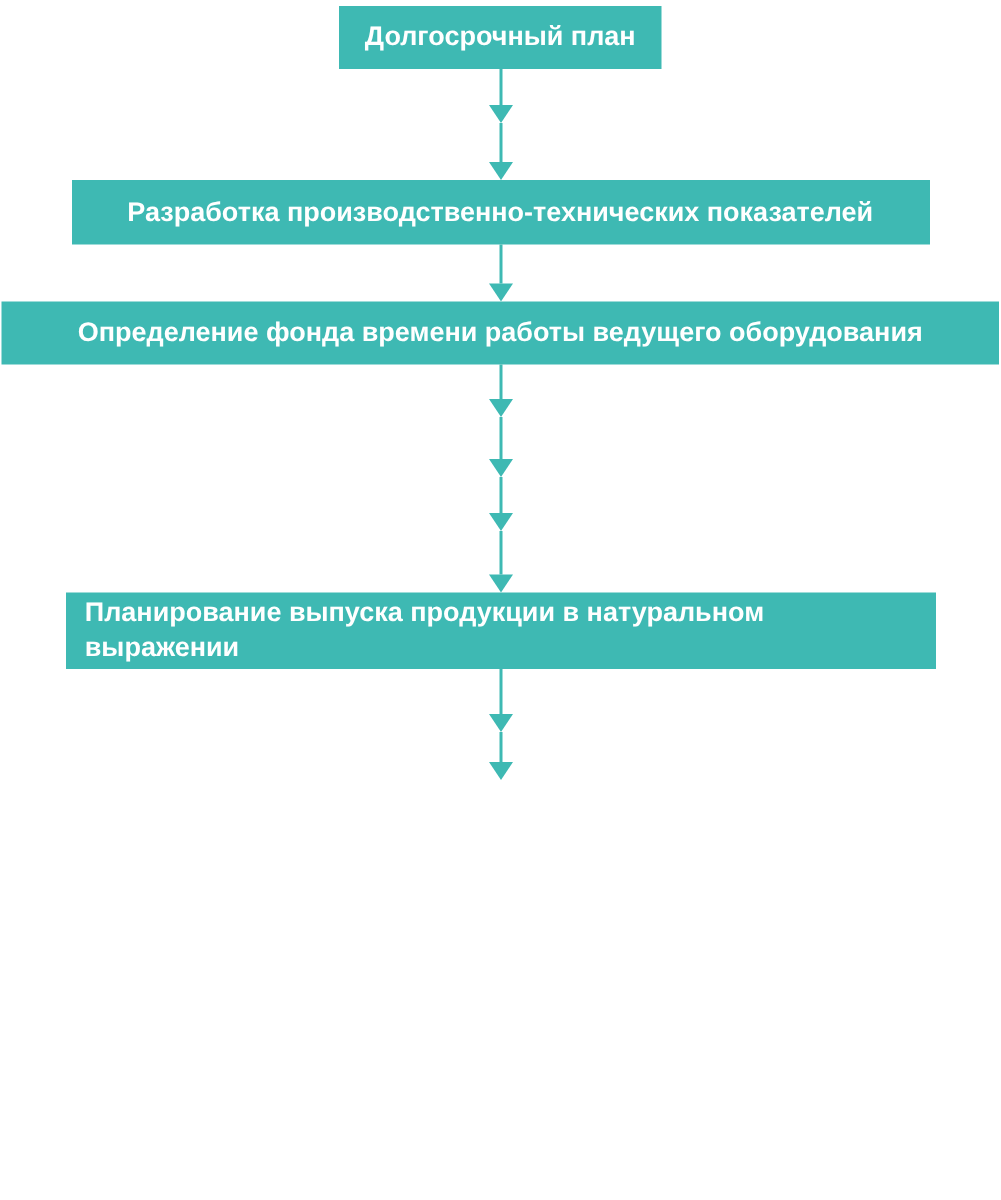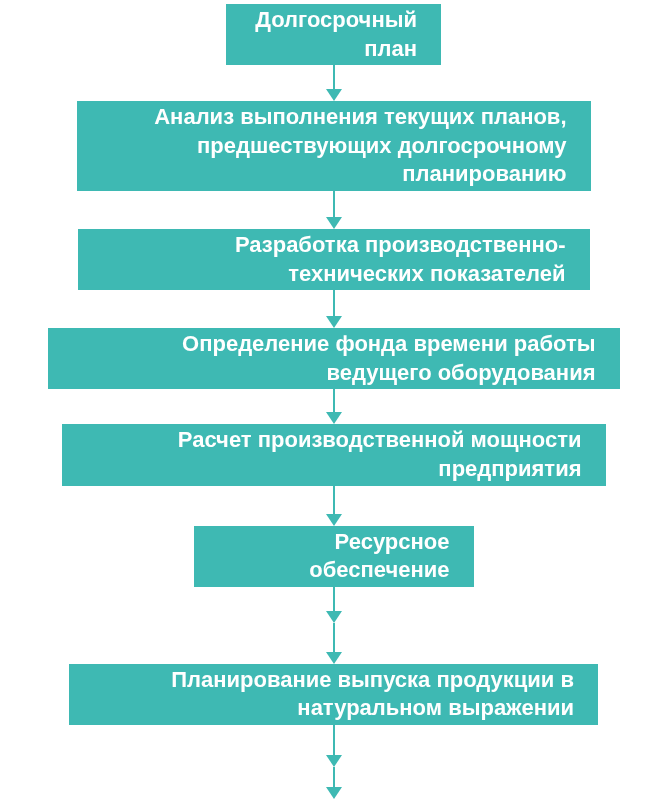--- a/index.html
+++ b/index.html
@@ -12,25 +12,25 @@
   body{font-family:"Liberation Sans", sans-serif;}
   .flow{
     width:667px;height:800px;
     padding-top:4px;
     display:flex;flex-direction:column;align-items:center;
   }
   .box{
     background:var(--accent);
     color:var(--text);
     font-weight:bold;
-    font-size:22px;
+    font-size:18px;
     line-height:1.3;
     display:flex;align-items:center;justify-content:center;
-    text-align:right;
-    padding:2px 24px;
+    text-align:left;
+    padding:2px 13px;
     flex-shrink:0;
   }
   .arrow{
     display:flex;flex-direction:column;align-items:center;
     flex-shrink:0;
   }
   .arrow .line{
     width:2px;flex:1;background:var(--accent);
   }
   .arrow .head{
@@ -45,62 +45,59 @@
 
 <div class="flow">
 
   <div class="box" style="width:215px;min-height:42px;">Долгосрочный план</div>
 
   <div class="arrow" style="height:36px;">
     <i class="line"></i>
       <i class="head"></i>
   </div>
 
-  <div class="box" style="width:514px;min-height:68px;">Анализ выполнения текущих планов, предшествующих долгосрочному планированию</div>
 
   <div class="arrow" style="height:38px;">
     <i class="line"></i>
       <i class="head"></i>
   </div>
 
-  <div class="box" style="width:512px;min-height:43px;">Разработка производственно-технических показателей</div>
+  <div class="box" style="width:572px;min-height:43px;">Разработка производственно-технических показателей</div>
 
   <div class="arrow" style="height:38px;">
     <i class="line"></i>
       <i class="head"></i>
   </div>
 
-  <div class="box" style="width:572px;min-height:42px;">Определение фонда времени работы ведущего оборудования</div>
+  <div class="box" style="width:665px;min-height:42px;">Определение фонда времени работы ведущего оборудования</div>
 
   <div class="arrow" style="height:35px;">
     <i class="line"></i>
       <i class="head"></i>
   </div>
 
-  <div class="box" style="width:544px;min-height:43px;">Расчет производственной мощности предприятия</div>
 
   <div class="arrow" style="height:40px;">
     <i class="line"></i>
       <i class="head"></i>
   </div>
 
-  <div class="box" style="width:280px;min-height:42px;">Ресурсное обеспечение</div>
 
   <div class="arrow" style="height:36px;">
     <i class="line"></i>
       <i class="head"></i>
   </div>
 
 
   <div class="arrow" style="height:41px;">
     <i class="line"></i>
       <i class="head"></i>
   </div>
 
-  <div class="box" style="width:529px;min-height:43px;">Планирование выпуска продукции в натуральном выражении</div>
+  <div class="box" style="width:580px;min-height:43px;">Планирование выпуска продукции в натуральном выражении</div>
 
   <div class="arrow" style="height:42px;">
     <i class="line"></i>
       <i class="head"></i>
   </div>
 
 
   <div class="arrow" style="height:32px;">
     <i class="line"></i>
       <i class="head"></i>

